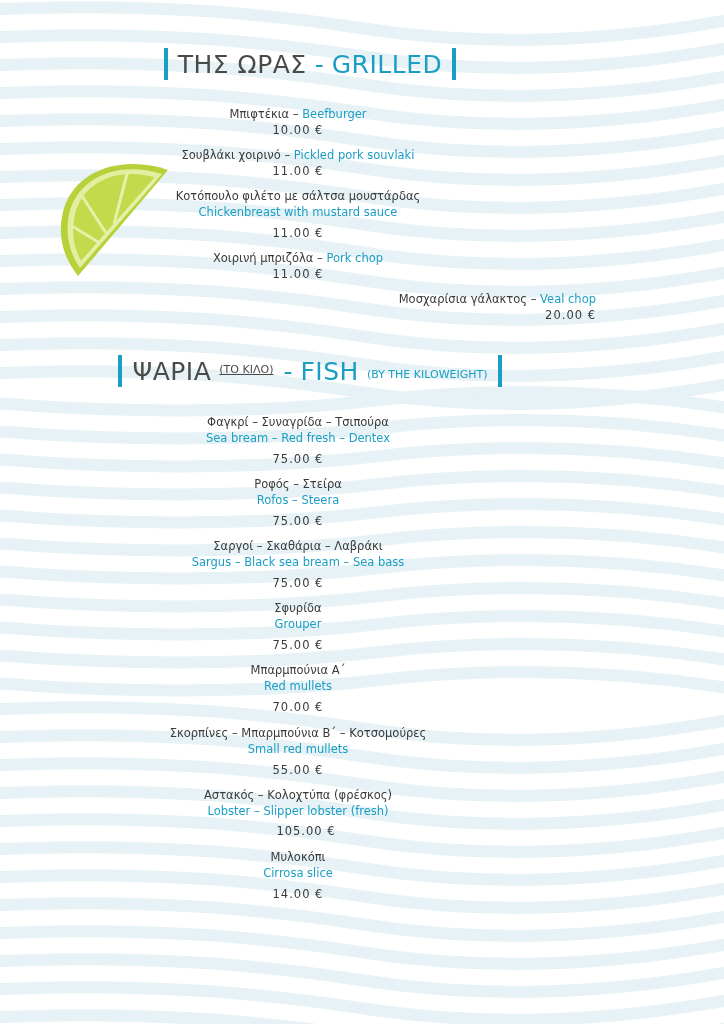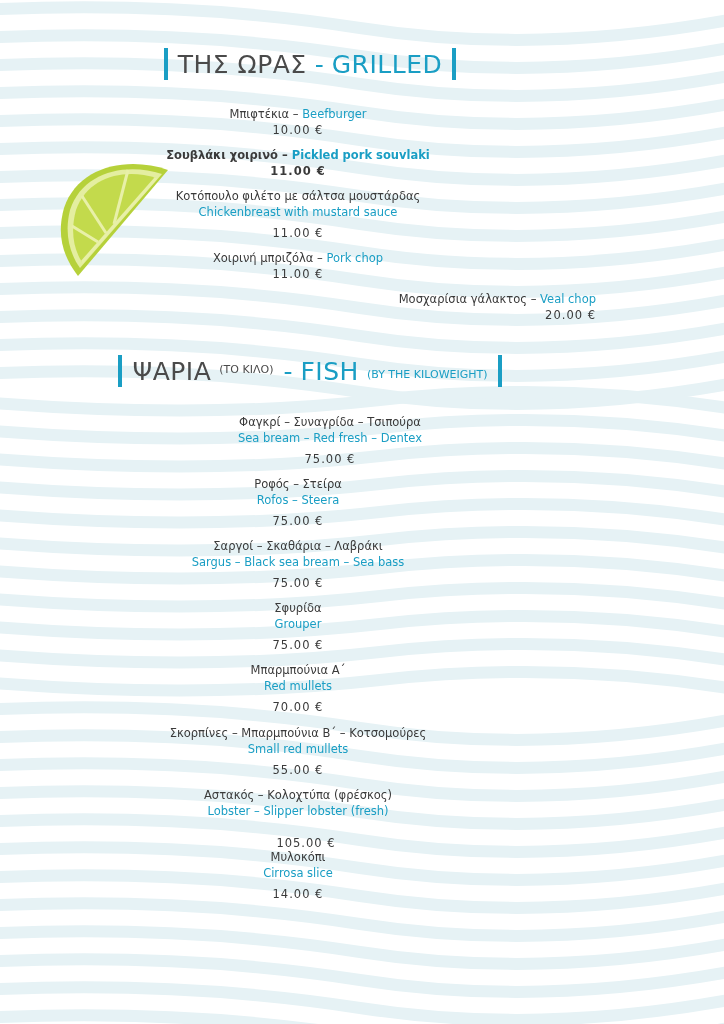--- a/index.html
+++ b/index.html
@@ -13,21 +13,21 @@
   .page { position:relative; z-index:2; width:724px; height:1024px; }
   .section-title {
     position:absolute; left:0; width:620px;
     display:flex; justify-content:center; align-items:center;
     font-weight:400; white-space:nowrap;
   }
   .bar { display:inline-block; width:4px; height:32px; background:#1a9ec4; }
   .title-greek { color:#4a4a4a; font-size:25px; letter-spacing:0.5px; }
   .title-sep { color:#1a9ec4; font-size:25px; margin:0 8px; }
   .title-eng { color:#1a9ec4; font-size:25px; letter-spacing:0.5px; }
-  .title-small-g { color:#4a4a4a; font-size:11px; margin:0 2px 9px 8px; position:relative; top:3px; }
+  .title-small-g { color:#4a4a4a; font-size:11px; margin:0 2px 9px 8px; position:relative; top:3px;text-decoration:underline; }
   .title-small-e { color:#1a9ec4; font-size:11px; margin-left:8px; position:relative; top:3px; }
   .gap-l { margin-right:10px; }
   .gap-r { margin-left:10px; }
 
   .item { position:absolute; left:0; width:596px; text-align:center; font-size:11.5px; line-height:16px; }
   .greek { color:#3a3a3a; }
   .dash { color:#3a3a3a; }
   .eng { color:#1a9ec4; }
   .price { color:#3a3a3a; letter-spacing:1px; font-size:11.5px; }
 
@@ -97,21 +97,21 @@
     <span class="title-greek">ΤΗΣ ΩΡΑΣ</span>
     <span class="title-sep">-</span>
     <span class="title-eng">GRILLED</span>
     <span class="bar gap-r"></span>
   </div>
 
   <div class="item" style="top:106px;">
     <div><span class="greek">Μπιφτέκια</span> <span class="dash">–</span> <span class="eng">Beefburger</span></div>
     <div class="price">10.00 €</div>
   </div>
-  <div class="item" style="top:147px;font-weight:bold;">
+  <div class="item" style="top:147px;">
     <div><span class="greek">Σουβλάκι χοιρινό</span> <span class="dash">–</span> <span class="eng">Pickled pork souvlaki</span></div>
     <div class="price">11.00 €</div>
   </div>
   <div class="item" style="top:188px;">
     <div class="greek">Κοτόπουλο φιλέτο με σάλτσα μουστάρδας</div>
     <div class="eng">Chickenbreast with mustard sauce</div>
     <div class="price" style="margin-top:5px;">11.00 €</div>
   </div>
   <div class="item" style="top:250px;">
     <div><span class="greek">Χοιρινή μπριζόλα</span> <span class="dash">–</span> <span class="eng">Pork chop</span></div>
@@ -125,21 +125,21 @@
   <div class="section-title" style="top:355px;">
     <span class="bar gap-l"></span>
     <span class="title-greek">ΨΑΡΙΑ</span>
     <span class="title-small-g">(ΤΟ ΚΙΛΟ)</span>
     <span class="title-sep">-</span>
     <span class="title-eng">FISH</span>
     <span class="title-small-e">(BY THE KILOWEIGHT)</span>
     <span class="bar gap-r"></span>
   </div>
 
-  <div class="item" style="top:414px;padding-left:32px;">
+  <div class="item" style="top:414px;">
     <div class="greek">Φαγκρί – Συναγρίδα – Τσιπούρα</div>
     <div class="eng">Sea bream – Red fresh – Dentex</div>
     <div class="price" style="margin-top:5px;">75.00 €</div>
   </div>
   <div class="item" style="top:476px;">
     <div class="greek">Ροφός – Στείρα</div>
     <div class="eng">Rofos – Steera</div>
     <div class="price" style="margin-top:5px;">75.00 €</div>
   </div>
   <div class="item" style="top:538px;">
@@ -158,21 +158,21 @@
     <div class="price" style="margin-top:5px;">70.00 €</div>
   </div>
   <div class="item" style="top:725px;">
     <div class="greek">Σκορπίνες – Μπαρμπούνια Β΄ – Κοτσομούρες</div>
     <div class="eng">Small red mullets</div>
     <div class="price" style="margin-top:5px;">55.00 €</div>
   </div>
   <div class="item" style="top:787px;">
     <div class="greek">Αστακός – Κολοχτύπα (φρέσκος)</div>
     <div class="eng">Lobster – Slipper lobster (fresh)</div>
-    <div class="price" style="margin-top:16px;padding-left:16px;">105.00 €</div>
+    <div class="price" style="margin-top:4px;padding-left:16px;">105.00 €</div>
   </div>
   <div class="item" style="top:849px;">
     <div class="greek">Μυλοκόπι</div>
     <div class="eng">Cirrosa slice</div>
     <div class="price" style="margin-top:5px;">14.00 €</div>
   </div>
 
 </div>
 
 </body></html>

